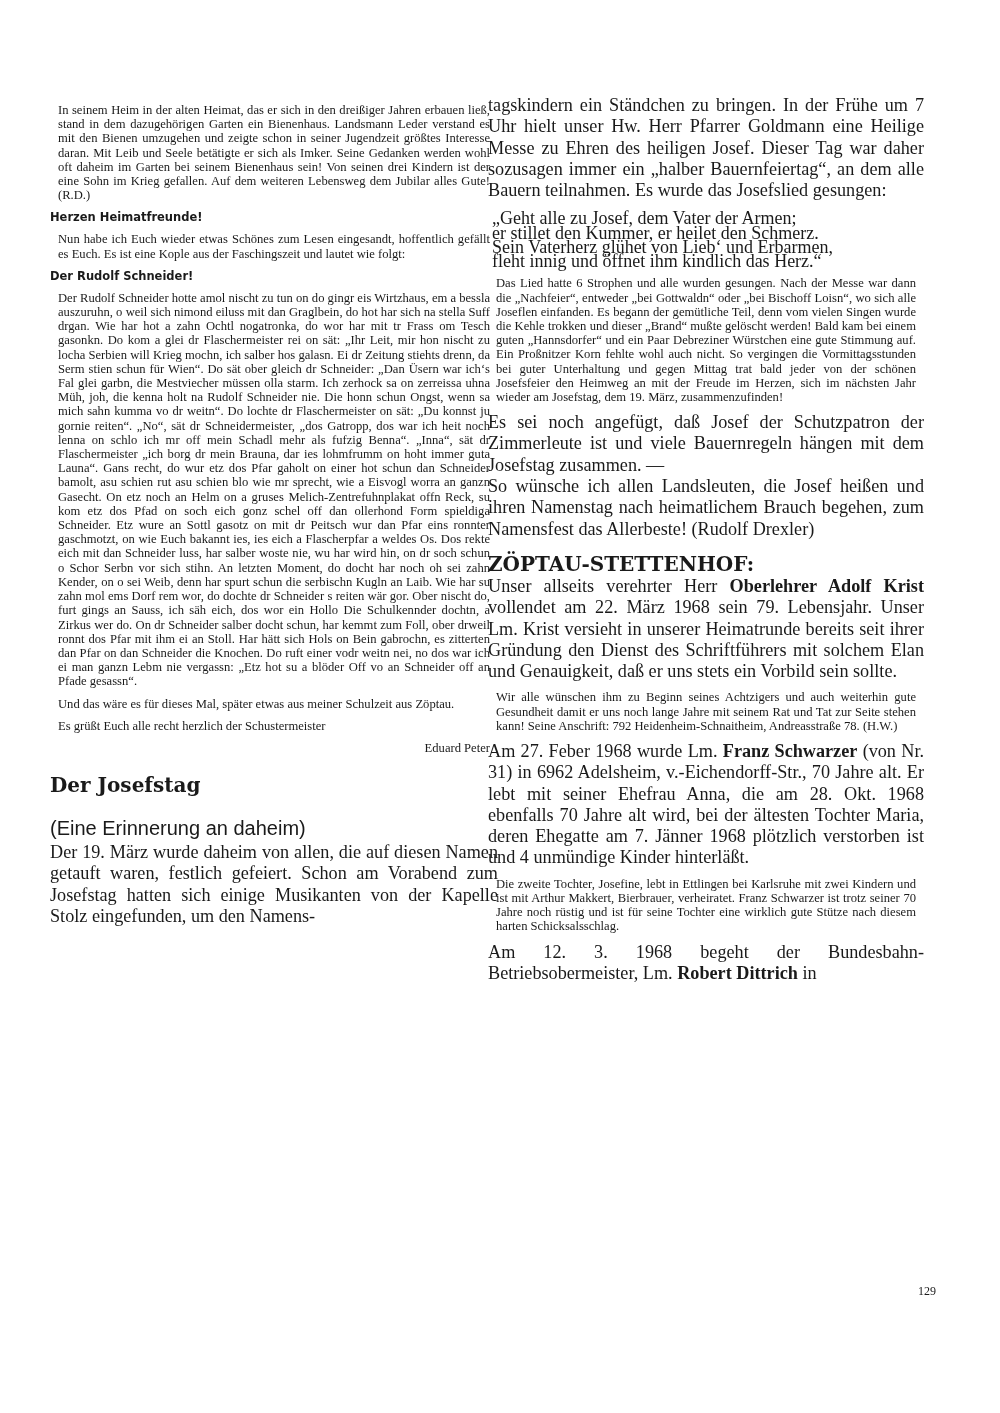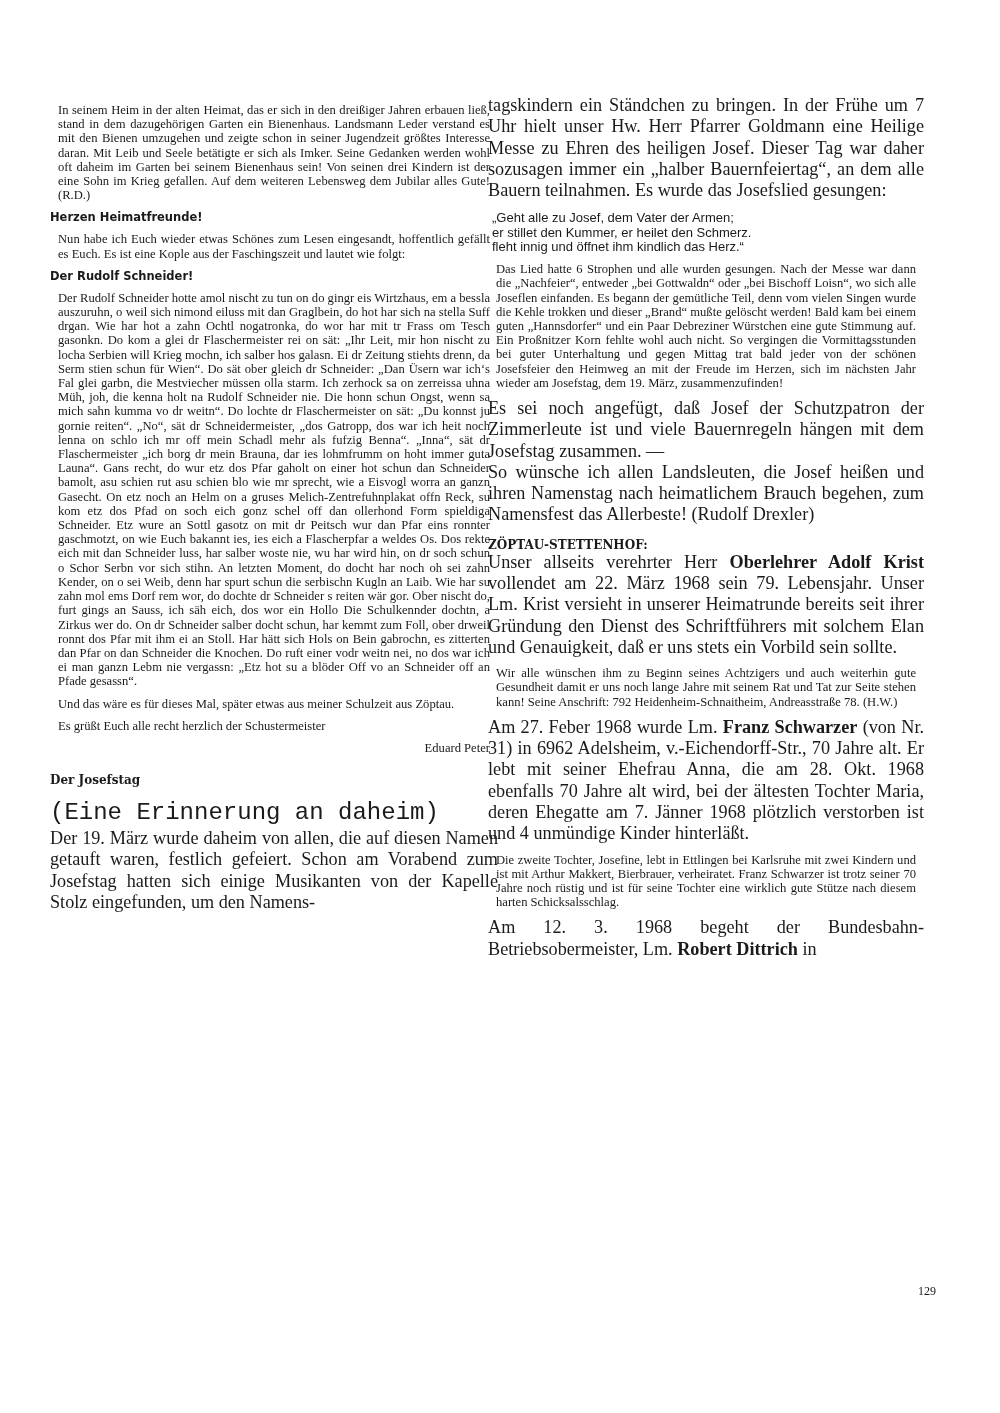--- a/index.html
+++ b/index.html
@@ -3,24 +3,24 @@
   <meta charset="utf-8">
   <style>
     html, body { margin: 0; padding: 0; background: #ffffff; }
     body { width: 1000px; height: 1413px; position: relative; overflow: hidden; color: #1a1a1a; }
     .col { position: absolute; top: 95px; }
     .col-left { left: 50px; width: 448px; }
     .col-right { left: 488px; width: 436px; }
     .small { font-family: Liberation Serif, serif; font-size: 12.6px; line-height: 14.2px; text-align: justify; margin: 8px; }
     .large { font-family: "Liberation Serif", serif; font-size: 18.2px; line-height: 21.3px; text-align: justify; margin: 0; }
     .sans-head { font-family: "DejaVu Sans", sans-serif; font-weight: bold; font-size: 11.5px; margin: 6px 0 4px 0; }
-    .serif-head { font-family: "DejaVu Serif", serif; font-weight: bold; font-size: 12px; margin: 0; }
-    .subtitle { font-family: Liberation Mono, monospace; font-size: 24px; margin: 12px 0 2px 0; }
+    .serif-head { font-family: "DejaVu Serif", serif; font-weight: bold; font-size: 20px; margin: 0; }
+    .subtitle { font-family: Liberation Sans, sans-serif; font-size: 20px; margin: 20px 0 2px 0; }
     .right { text-align: right; }
-    .poem { font-family: Liberation Sans, sans-serif; font-size: 13px; line-height: 14.2px; margin: 10px 0 8px 4px; }
+    .poem { font-family: Liberation Serif, serif; font-size: 18px; line-height: 14.2px; margin: 10px 0 8px 4px; }
     .poem div { white-space: nowrap; }
     b { font-weight: bold; }
     .page-num { position: absolute; left: 918px; top: 1284px; font-family: "Liberation Serif", serif; font-size: 12px; }
     .gap-l { height: 10px; }
   </style>
 </head>
 <body>
 
 <div class="col col-left">
   <p class="small">In seinem Heim in der alten Heimat, das er sich in den dreißiger Jahren erbauen ließ, stand in dem dazugehörigen Garten ein Bienenhaus. Landsmann Leder verstand es mit den Bienen umzugehen und zeigte schon in seiner Jugendzeit größtes Interesse daran. Mit Leib und Seele betätigte er sich als Imker. Seine Gedanken werden wohl oft daheim im Garten bei seinem Bienenhaus sein! Von seinen drei Kindern ist der eine Sohn im Krieg gefallen. Auf dem weiteren Lebensweg dem Jubilar alles Gute! (R.D.)</p>
@@ -39,20 +39,21 @@
   <div class="subtitle">(Eine Erinnerung an daheim)</div>
   <p class="large">Der 19. März wurde daheim von allen, die auf diesen Namen getauft waren, festlich gefeiert. Schon am Vorabend zum Josefstag hatten sich einige Musikanten von der Kapelle Stolz eingefunden, um den Namens-</p>
 </div>
 
 <div class="col col-right">
   <p class="large">tagskindern ein Ständchen zu bringen. In der Frühe um 7 Uhr hielt unser Hw. Herr Pfarrer Goldmann eine Heilige Messe zu Ehren des heiligen Josef. Dieser Tag war daher sozusagen immer ein „halber Bauernfeiertag“, an dem alle Bauern teilnahmen. Es wurde das Josefslied gesungen:</p>
 
   <div class="poem">
     <div>„Geht alle zu Josef, dem Vater der Armen;</div>
     <div>er stillet den Kummer, er heilet den Schmerz.</div>
+    <div>Sein Vaterherz glühet von Lieb‘ und Erbarmen,</div>
     <div>fleht innig und öffnet ihm kindlich das Herz.“</div>
   </div>
 
   <p class="small">Das Lied hatte 6 Strophen und alle wurden gesungen. Nach der Messe war dann die „Nachfeier“, entweder „bei Gottwaldn“ oder „bei Bischoff Loisn“, wo sich alle Joseflen einfanden. Es begann der gemütliche Teil, denn vom vielen Singen wurde die Kehle trokken und dieser „Brand“ mußte gelöscht werden! Bald kam bei einem guten „Hannsdorfer“ und ein Paar Debreziner Würstchen eine gute Stimmung auf. Ein Proßnitzer Korn fehlte wohl auch nicht. So vergingen die Vormittagsstunden bei guter Unterhaltung und gegen Mittag trat bald jeder von der schönen Josefsfeier den Heimweg an mit der Freude im Herzen, sich im nächsten Jahr wieder am Josefstag, dem 19. März, zusammenzufinden!</p>
   <p class="large">Es sei noch angefügt, daß Josef der Schutzpatron der Zimmerleute ist und viele Bauernregeln hängen mit dem Josefstag zusammen. —</p>
   <p class="large">So wünsche ich allen Landsleuten, die Josef heißen und ihren Namenstag nach heimatlichem Brauch begehen, zum Namensfest das Allerbeste! (Rudolf Drexler)</p>
 
   <div style="height:12px"></div>
   <h2 class="serif-head">ZÖPTAU-STETTENHOF:</h2>
 

